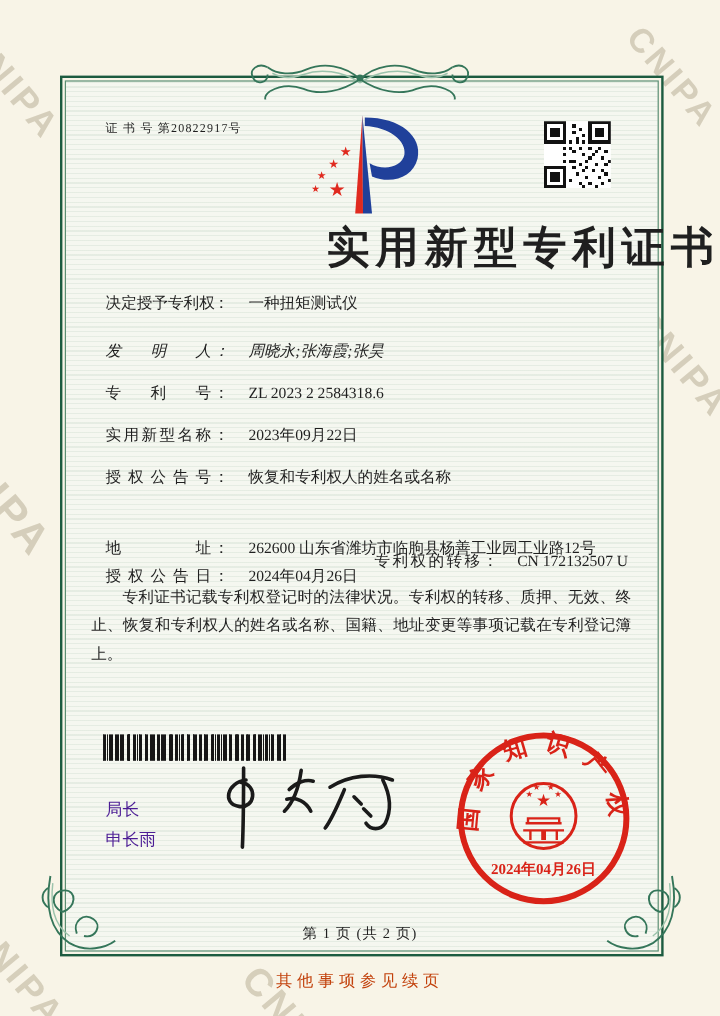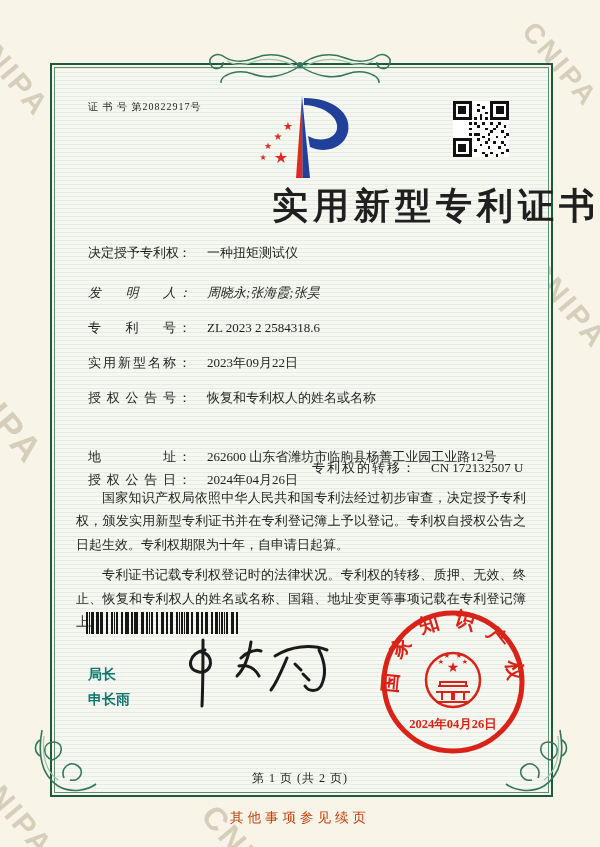--- a/index.html
+++ b/index.html
@@ -42,21 +42,21 @@
   .paras p{margin:0 0 7px;text-indent:2em;}
   .barcode{
     left:86px;top:612px;width:154px;height:22px;
     background:
       repeating-linear-gradient(90deg,#161616 0 2px,transparent 2px 5px),
       repeating-linear-gradient(90deg,#161616 0 1px,transparent 1px 7px),
       repeating-linear-gradient(90deg,transparent 0 3px,#161616 3px 4px,transparent 4px 9px);
   }
   .signer{
     left:88px;top:662px;font-family:"Liberation Sans","DejaVu Sans",sans-serif;
-    font-size:14px;line-height:1.75;font-weight:700;color:#0f766e;
+    font-size:14px;line-height:1.75;font-weight:400;color:#4c1d95;
   }
   .pageinfo{left:0;top:770px;width:100%;text-align:center;font-size:12px;letter-spacing:1px;}
   .footnote{left:0;top:809px;width:100%;text-align:center;font-size:13.5px;letter-spacing:4px;color:#c2410c;}
   svg{display:block;}
 </style>
 </head>
 <body>
 
 <div class="wm" style="left:-12px;top:20px;font-size:30px;">CNIPA</div>
 <div class="wm" style="left:540px;top:16px;font-size:28px;">CNIPA</div>
@@ -170,21 +170,20 @@
 </div>
 
 <div class="abs row" style="top:471px;">
   <span class="flabel">授权公告日</span><span class="fcolon">：</span><span class="fvalue">2024年04月26日</span>
 </div>
 <div class="abs row" style="top:459px;left:312px;">
   <span class="flabel">专利权的转移</span><span class="fcolon">：</span><span class="fvalue">CN 172132507 U</span>
 </div>
 
 <div class="abs paras">
-  <p>国家知识产权局依照中华人民共和国专利法经过初步审查，决定授予专利权，颁发实用新型专利证书并在专利登记簿上予以登记。专利权自授权公告之日起生效。专利权期限为十年，自申请日起算。</p>
   <p>专利证书记载专利权登记时的法律状况。专利权的转移、质押、无效、终止、恢复和专利权人的姓名或名称、国籍、地址变更等事项记载在专利登记簿上。</p>
 </div>
 
 <div class="abs barcode"></div>
 
 <div class="abs signer">
   <div>局长</div>
   <div>申长雨</div>
 </div>
 

